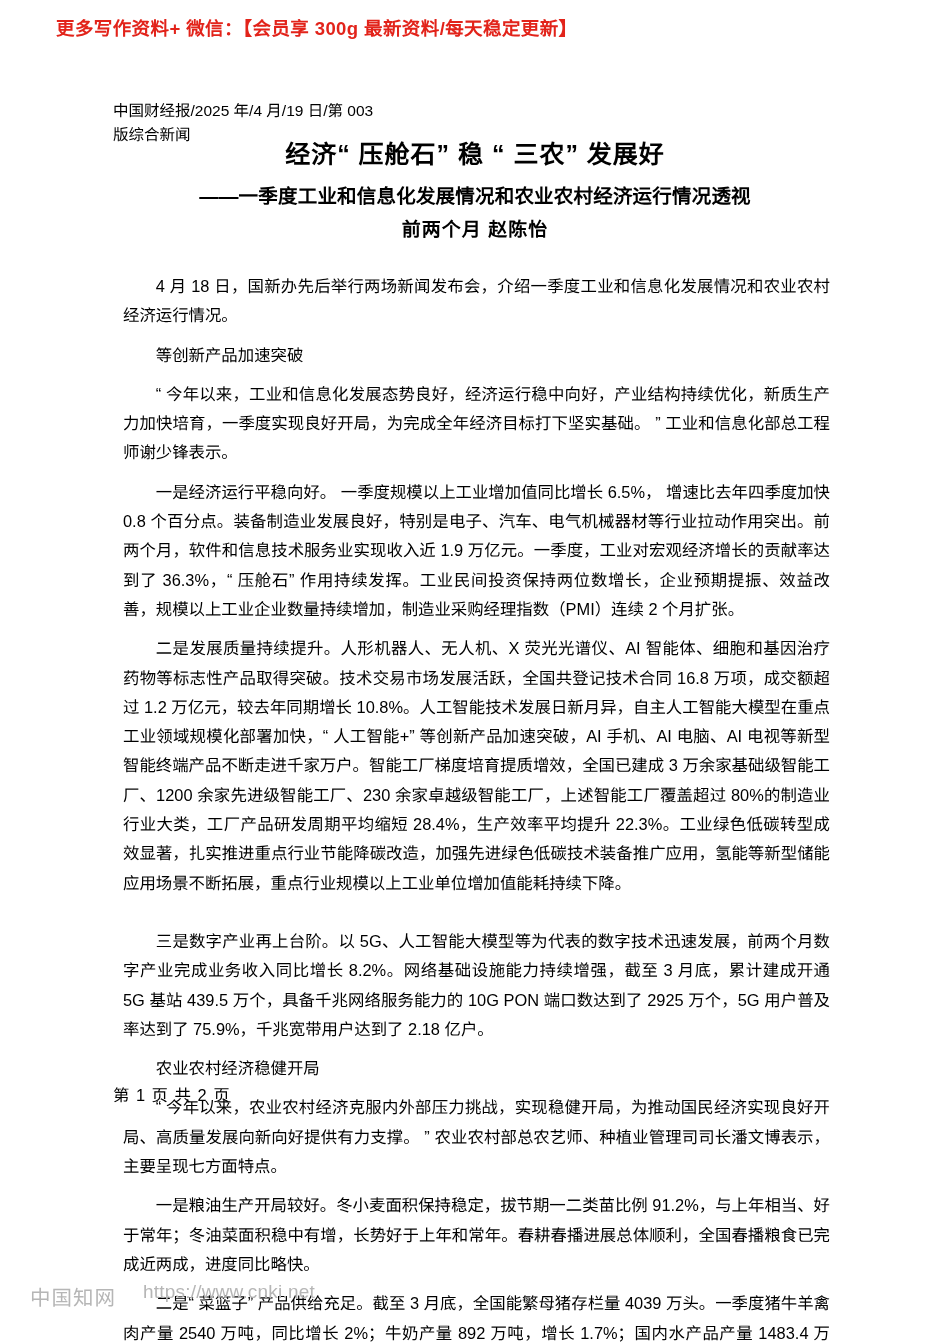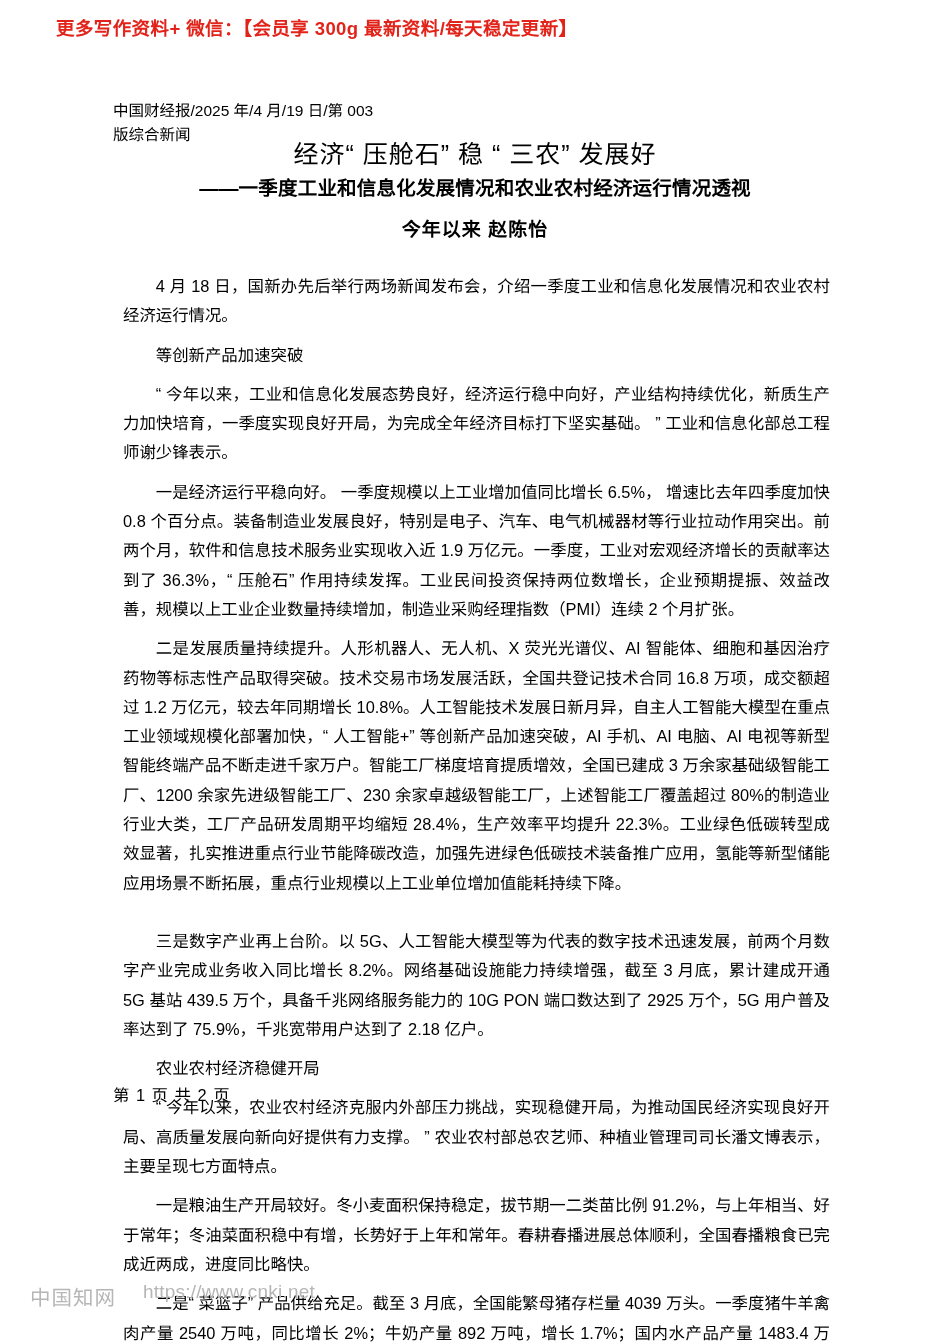--- a/index.html
+++ b/index.html
@@ -52,30 +52,30 @@
 
   .title-block {
     position: absolute;
     left: 113px;
     top: 137px;
     width: 724px;
     text-align: center;
   }
   .doc-title {
     font-size: 25px;
-    font-weight: 400;
+    font-weight: 700;
     line-height: 34px;
     letter-spacing: 1px;
   }
   .doc-subtitle {
     font-size: 19.5px;
     font-weight: 700;
     line-height: 30px;
     letter-spacing: 0.2px;
-    margin-top: 2px;
+    margin-top: 10px;
   }
   .byline {
     position: absolute;
     left: 113px;
     top: 214px;
     width: 724px;
     text-align: center;
     font-size: 19px;
     font-weight: 700;
     letter-spacing: 1px;
@@ -138,21 +138,21 @@
   <div class="masthead">
     <div>中国财经报/2025 年/4 月/19 日/第 003</div>
     <div>版综合新闻</div>
   </div>
 
   <div class="title-block">
     <div class="doc-title">经济“ 压舱石” 稳 “ 三农” 发展好</div>
     <div class="doc-subtitle">——一季度工业和信息化发展情况和农业农村经济运行情况透视</div>
   </div>
 
-  <div class="byline">今年以来  赵陈怡</div>
+  <div class="byline">前两个月  赵陈怡</div>
 
   <div class="article">
     <p>4 月 18 日，国新办先后举行两场新闻发布会，介绍一季度工业和信息化发展情况和农业农村经济运行情况。</p>
     <p>等创新产品加速突破</p>
     <p>“ 今年以来，工业和信息化发展态势良好，经济运行稳中向好，产业结构持续优化，新质生产力加快培育，一季度实现良好开局，为完成全年经济目标打下坚实基础。 ” 工业和信息化部总工程师谢少锋表示。</p>
     <p>一是经济运行平稳向好。 一季度规模以上工业增加值同比增长 6.5%， 增速比去年四季度加快 0.8 个百分点。装备制造业发展良好，特别是电子、汽车、电气机械器材等行业拉动作用突出。前两个月，软件和信息技术服务业实现收入近 1.9 万亿元。一季度，工业对宏观经济增长的贡献率达到了 36.3%，“ 压舱石” 作用持续发挥。工业民间投资保持两位数增长，企业预期提振、效益改善，规模以上工业企业数量持续增加，制造业采购经理指数（PMI）连续 2 个月扩张。</p>
     <p>二是发展质量持续提升。人形机器人、无人机、X 荧光光谱仪、AI 智能体、细胞和基因治疗药物等标志性产品取得突破。技术交易市场发展活跃，全国共登记技术合同 16.8 万项，成交额超过 1.2 万亿元，较去年同期增长 10.8%。人工智能技术发展日新月异，自主人工智能大模型在重点工业领域规模化部署加快，“ 人工智能+” 等创新产品加速突破，AI 手机、AI 电脑、AI 电视等新型智能终端产品不断走进千家万户。智能工厂梯度培育提质增效，全国已建成 3 万余家基础级智能工厂、1200 余家先进级智能工厂、230 余家卓越级智能工厂，上述智能工厂覆盖超过 80%的制造业行业大类，工厂产品研发周期平均缩短 28.4%，生产效率平均提升 22.3%。工业绿色低碳转型成效显著，扎实推进重点行业节能降碳改造，加强先进绿色低碳技术装备推广应用，氢能等新型储能应用场景不断拓展，重点行业规模以上工业单位增加值能耗持续下降。</p>
     <p class="spaced-before">三是数字产业再上台阶。以 5G、人工智能大模型等为代表的数字技术迅速发展，前两个月数字产业完成业务收入同比增长 8.2%。网络基础设施能力持续增强，截至 3 月底，累计建成开通 5G 基站 439.5 万个，具备千兆网络服务能力的 10G PON 端口数达到了 2925 万个，5G 用户普及率达到了 75.9%，千兆宽带用户达到了 2.18 亿户。</p>
     <p>农业农村经济稳健开局</p>
     <p>“ 今年以来，农业农村经济克服内外部压力挑战，实现稳健开局，为推动国民经济实现良好开局、高质量发展向新向好提供有力支撑。 ” 农业农村部总农艺师、种植业管理司司长潘文博表示，主要呈现七方面特点。</p>

